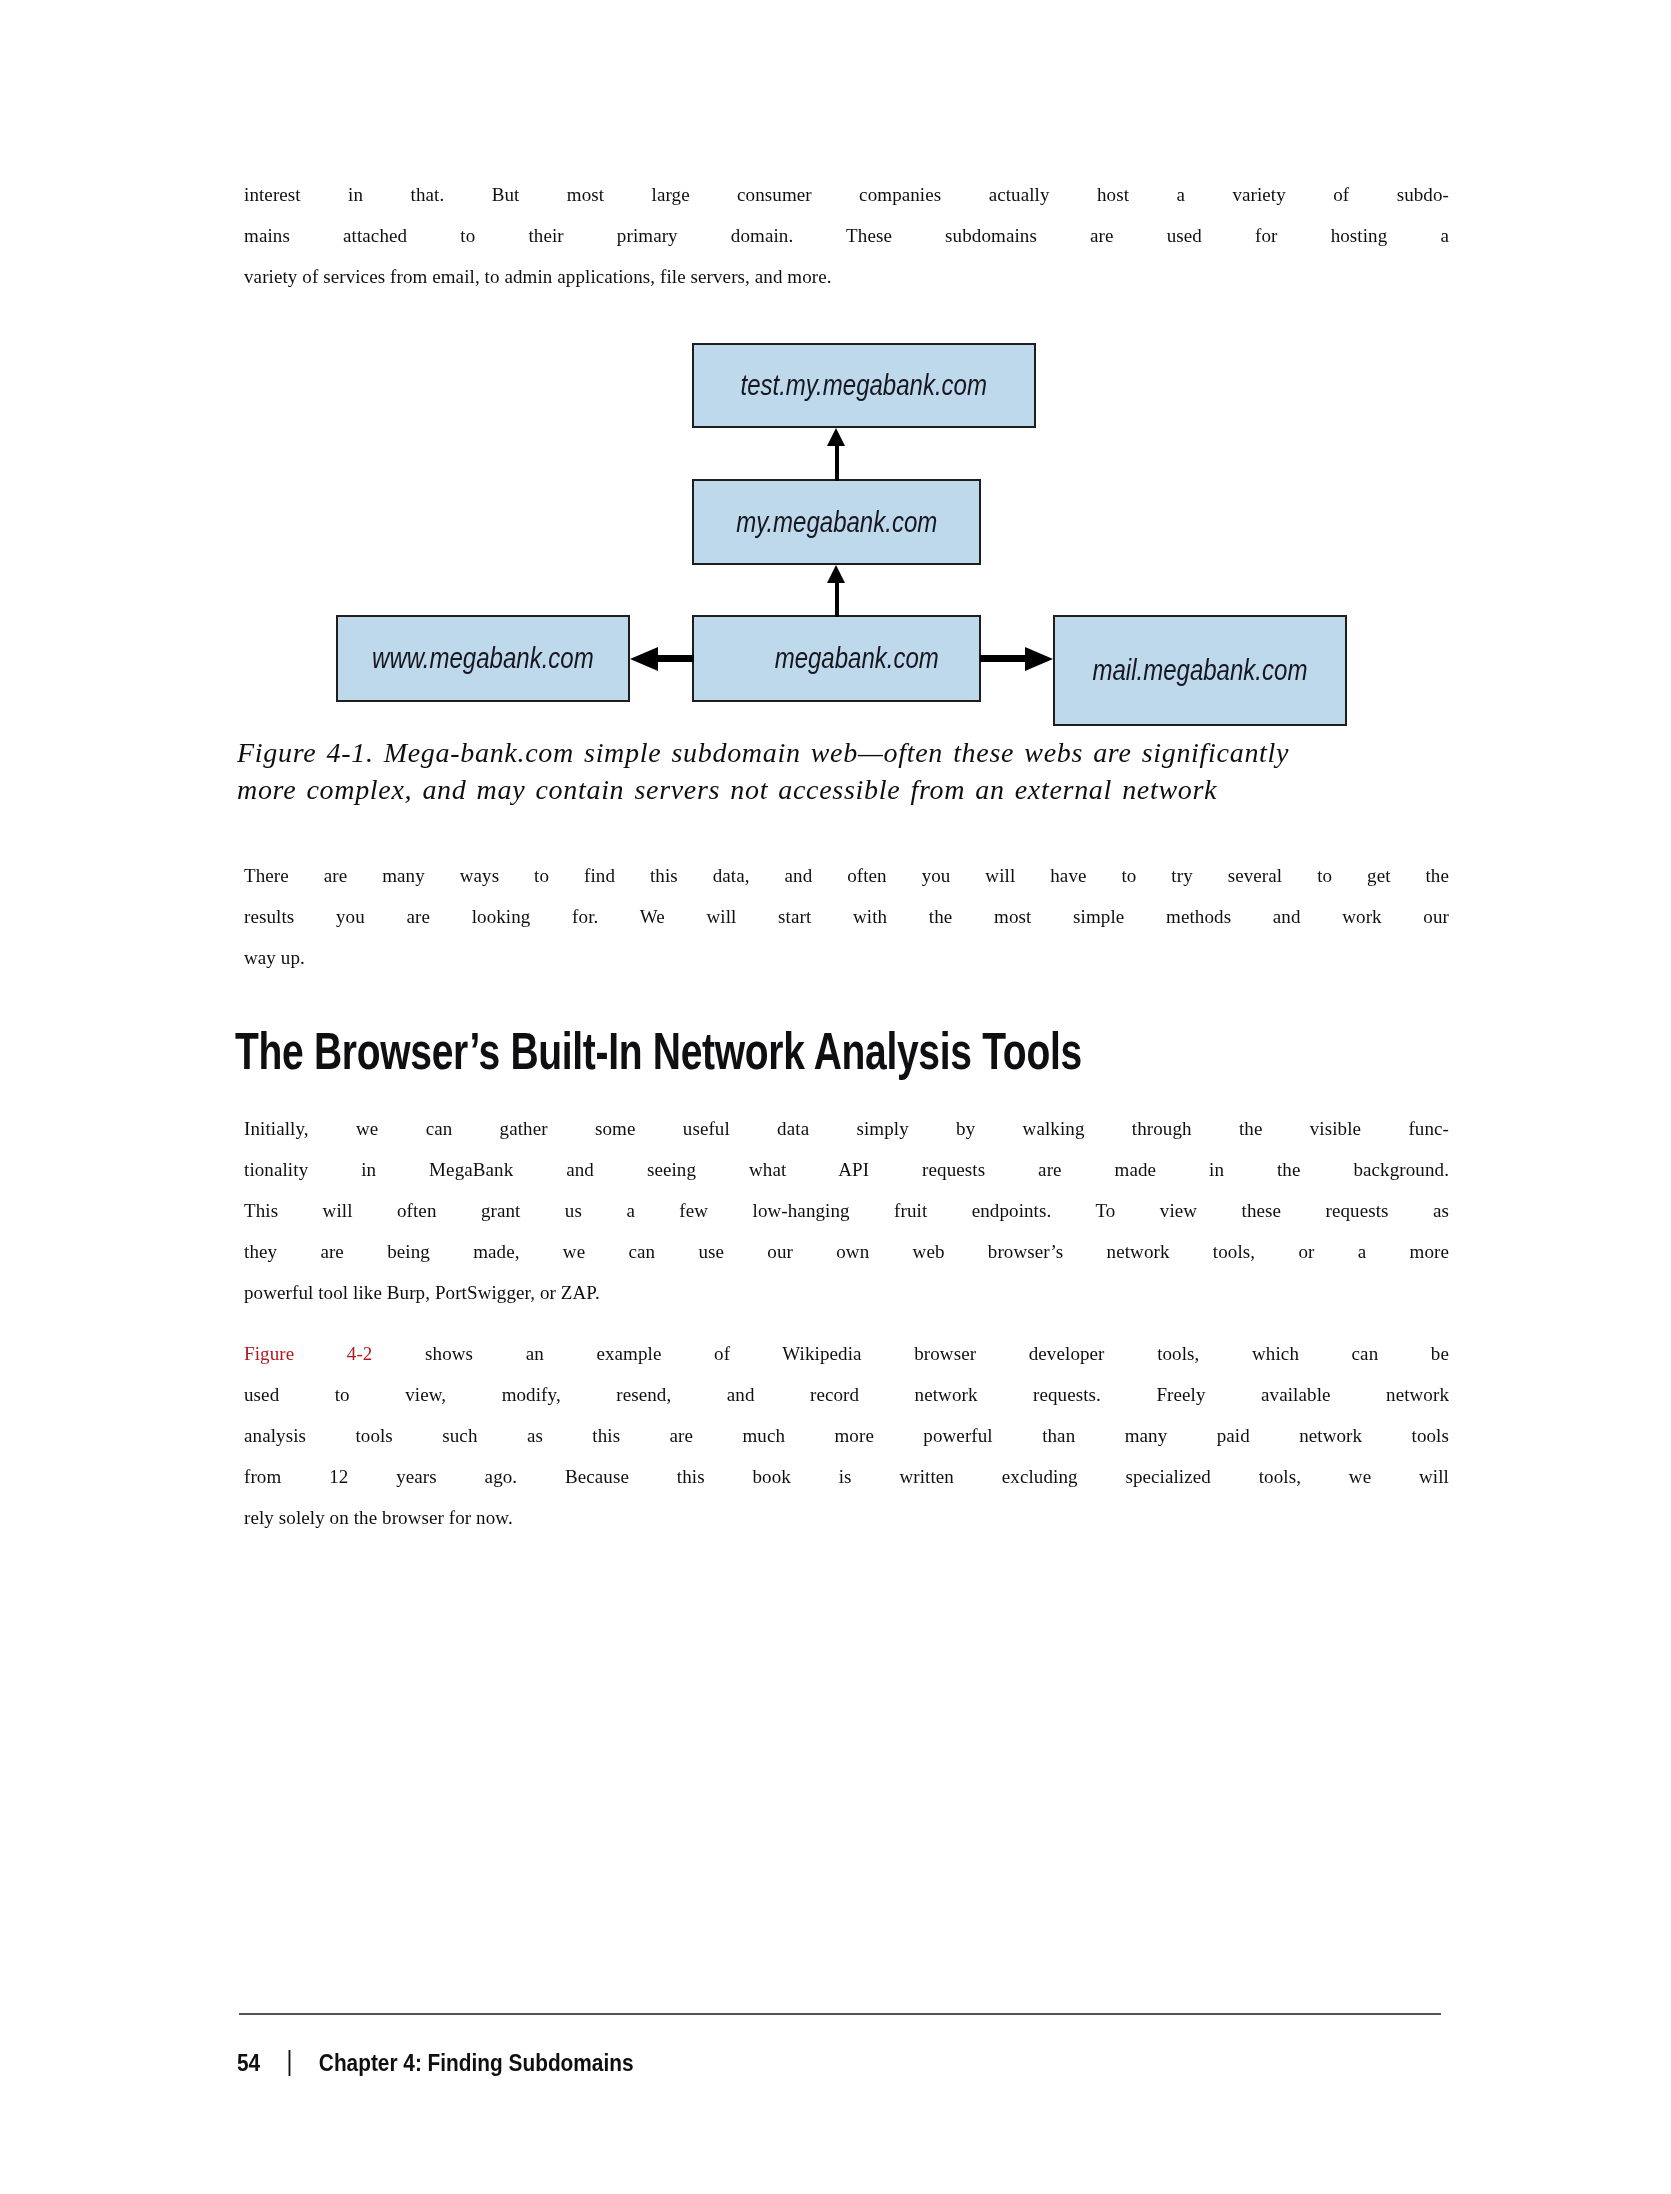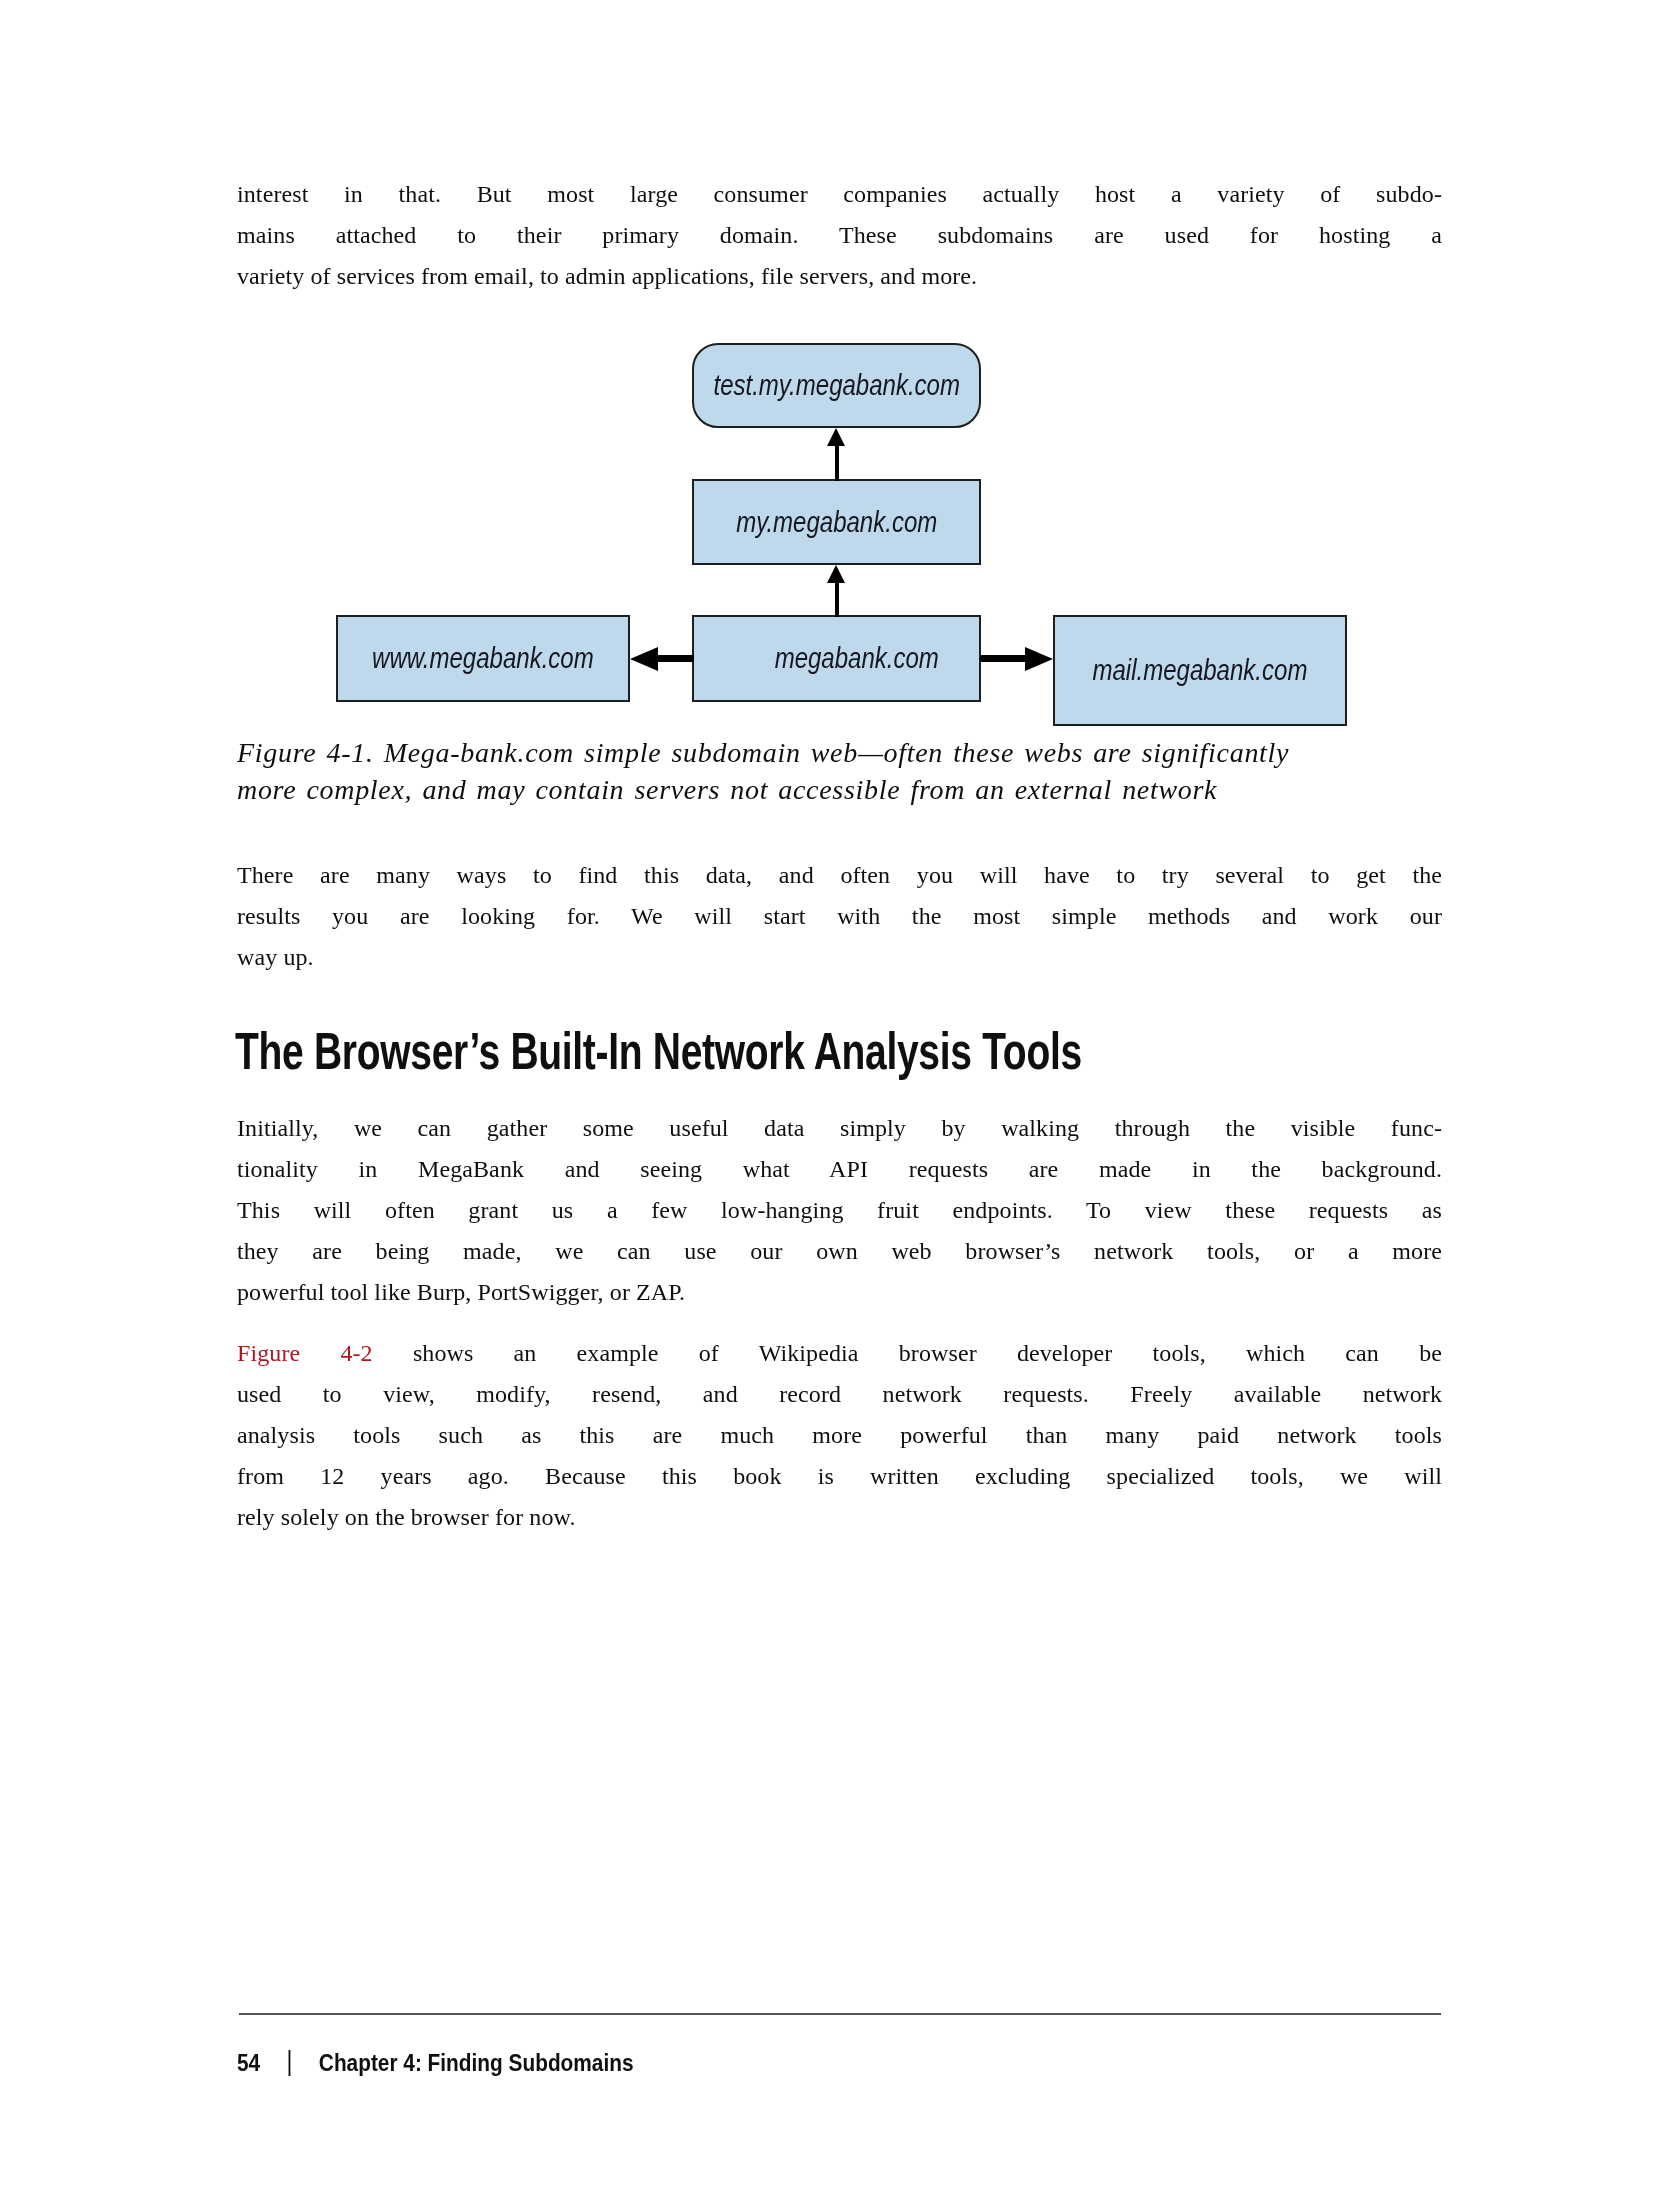--- a/index.html
+++ b/index.html
@@ -8,23 +8,23 @@
     width: 1672px;
     height: 2194px;
     background: #ffffff;
     overflow: hidden;
     font-family: "Liberation Serif", serif;
     color: #0f0f12;
   }
   
   .para {
     position: absolute;
-    left: 237px;
+    left: 244px;
     width: 1205px;
-    font-size: 24px;
+    font-size: 19px;
     letter-spacing: 0.1px;
   }
   .para .line { line-height: 41px; }
   .jline { text-align: justify; text-align-last: justify; }
   .lastline { text-align: left; text-align-last: left; }
   
   .caption {
     position: absolute;
     left: 237px;
     width: 1205px;
@@ -115,21 +115,21 @@
 <div class="page">
 
   <div class="para" style="top:174px">
       <div class="line jline">interest in that. But most large consumer companies actually host a variety of subdo-</div>
       <div class="line jline">mains attached to their primary domain. These subdomains are used for hosting a</div>
       <div class="line lastline">variety of services from email, to admin applications, file servers, and more.</div>
     </div>
 
   <div>
 
-    <div class="diagram-box" style="left:692px; top:343px; width:289px; height:85px;border-radius:26px;">
+    <div class="diagram-box" style="left:692px; top:343px; width:344px; height:85px;">
       <span class="box-label">test.my.megabank.com</span>
     </div>
 
     <div class="diagram-box" style="left:692px; top:479px; width:289px; height:86px;">
       <span class="box-label">my.megabank.com</span>
     </div>
 
     <div class="diagram-box" style="left:336px; top:615px; width:294px; height:87px;">
       <span class="box-label">www.megabank.com</span>
     </div>

